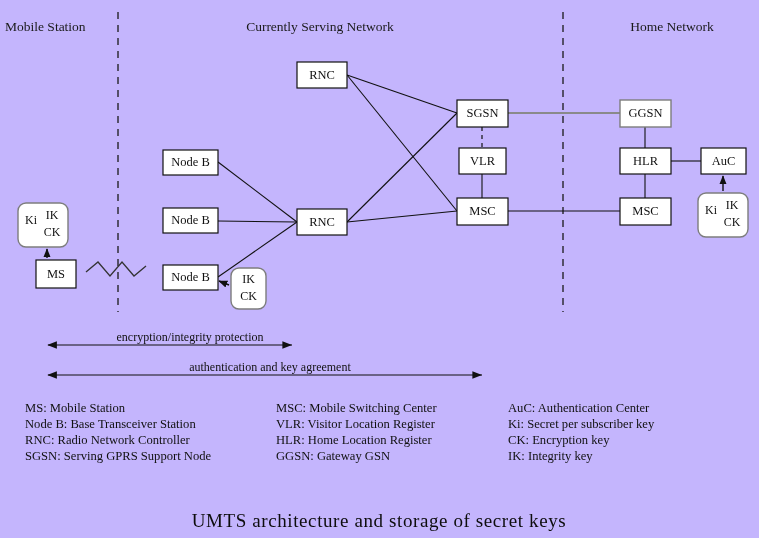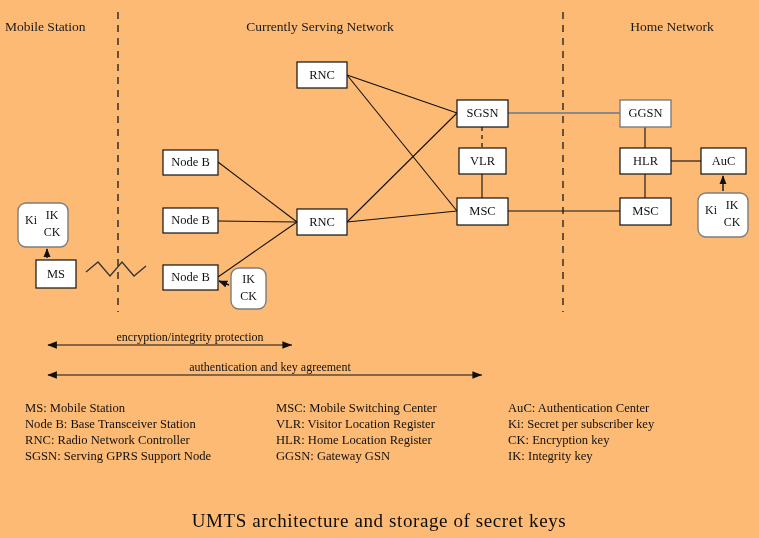--- a/index.html
+++ b/index.html
@@ -7,21 +7,21 @@
     padding: 0;
     background: #ffffff;
   }
   body {
     font-family: "Liberation Serif", "DejaVu Serif", serif;
   }
   #canvas {
     position: relative;
     width: 759px;
     height: 538px;
-    background: #fdba74;
+    background: #c4b5fd;
     overflow: hidden;
   }
   svg#diagram {
     position: absolute;
     left: 0;
     top: 0;
     width: 759px;
     height: 538px;
   }
   .zone-label {

